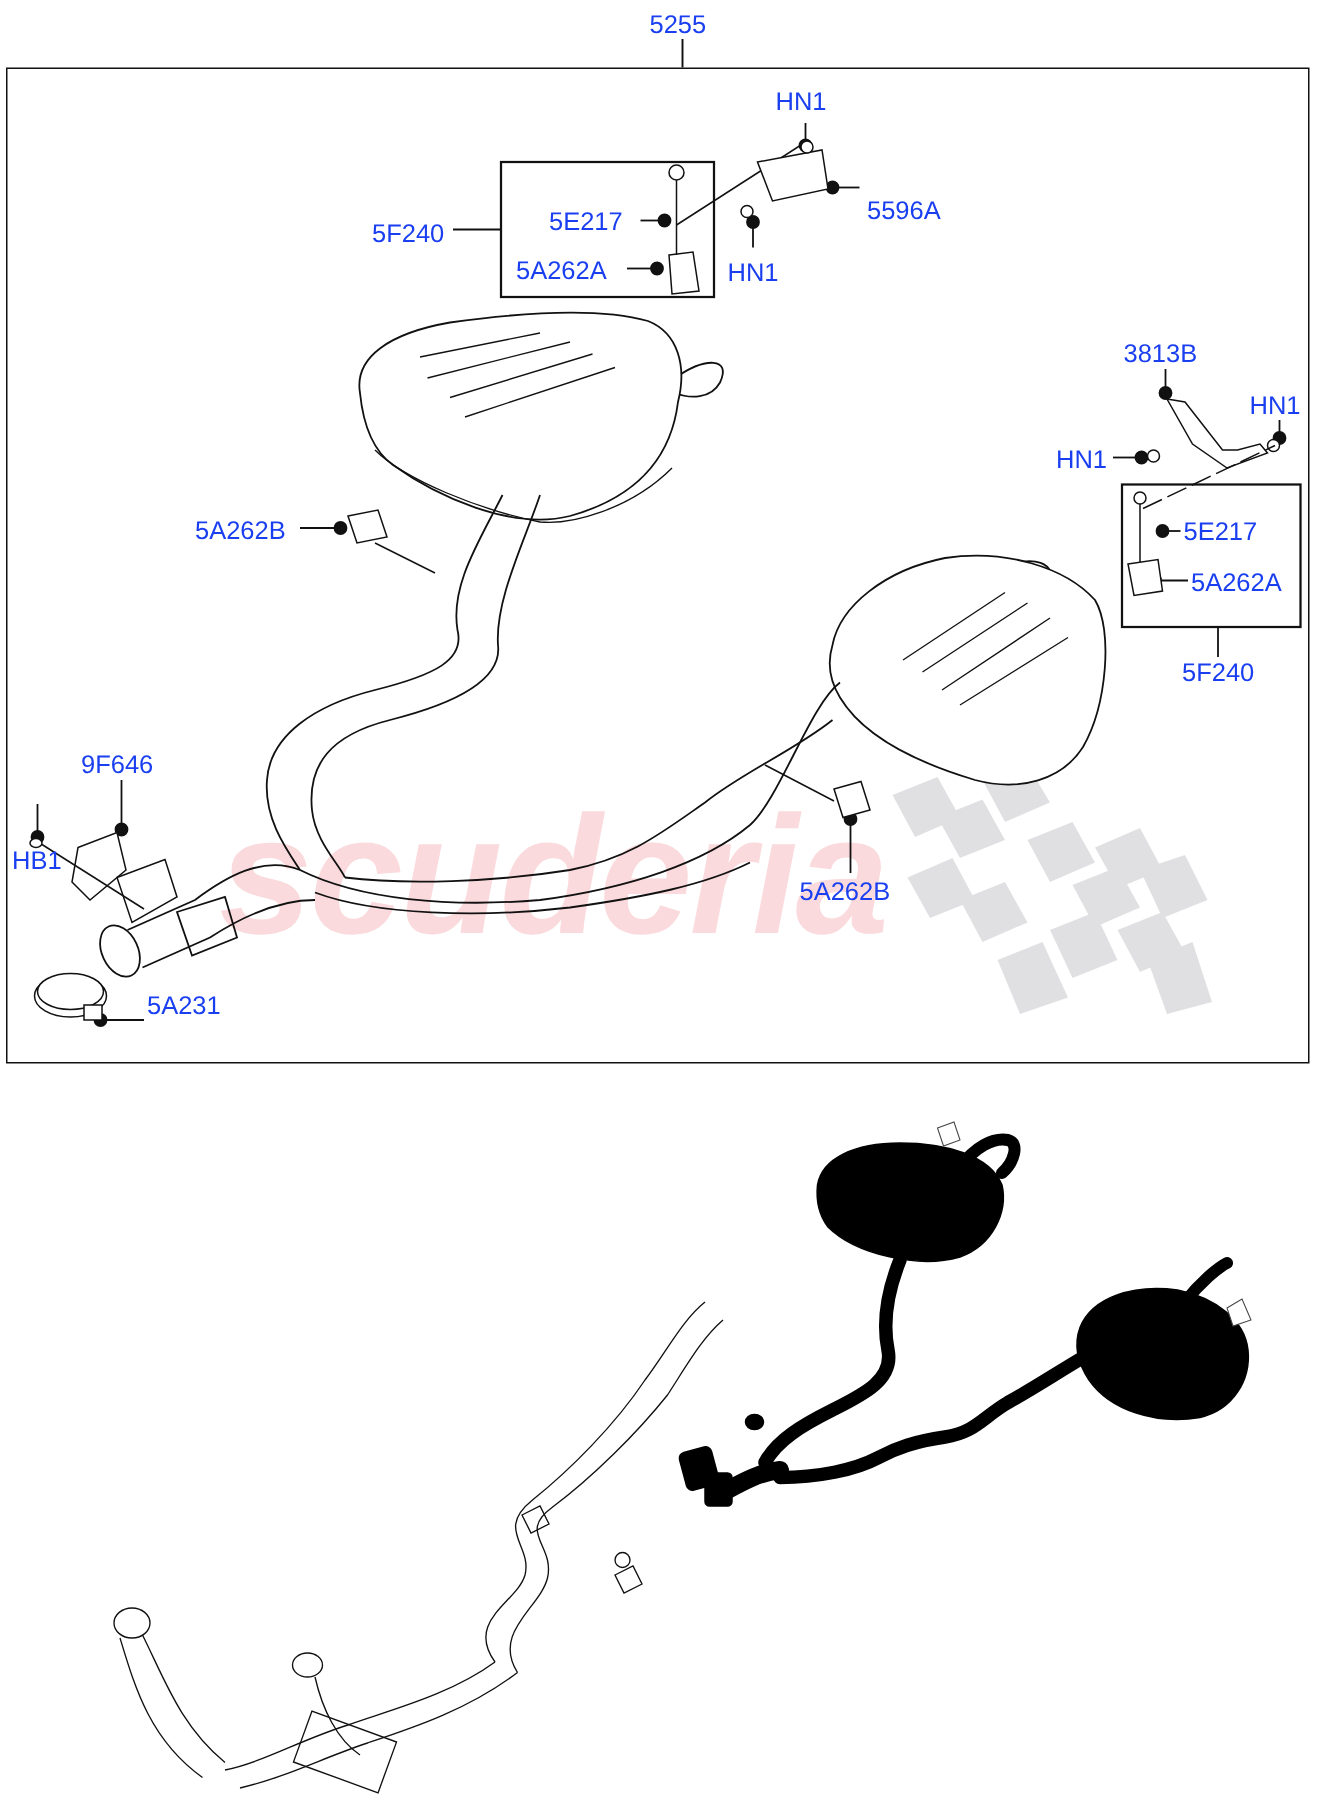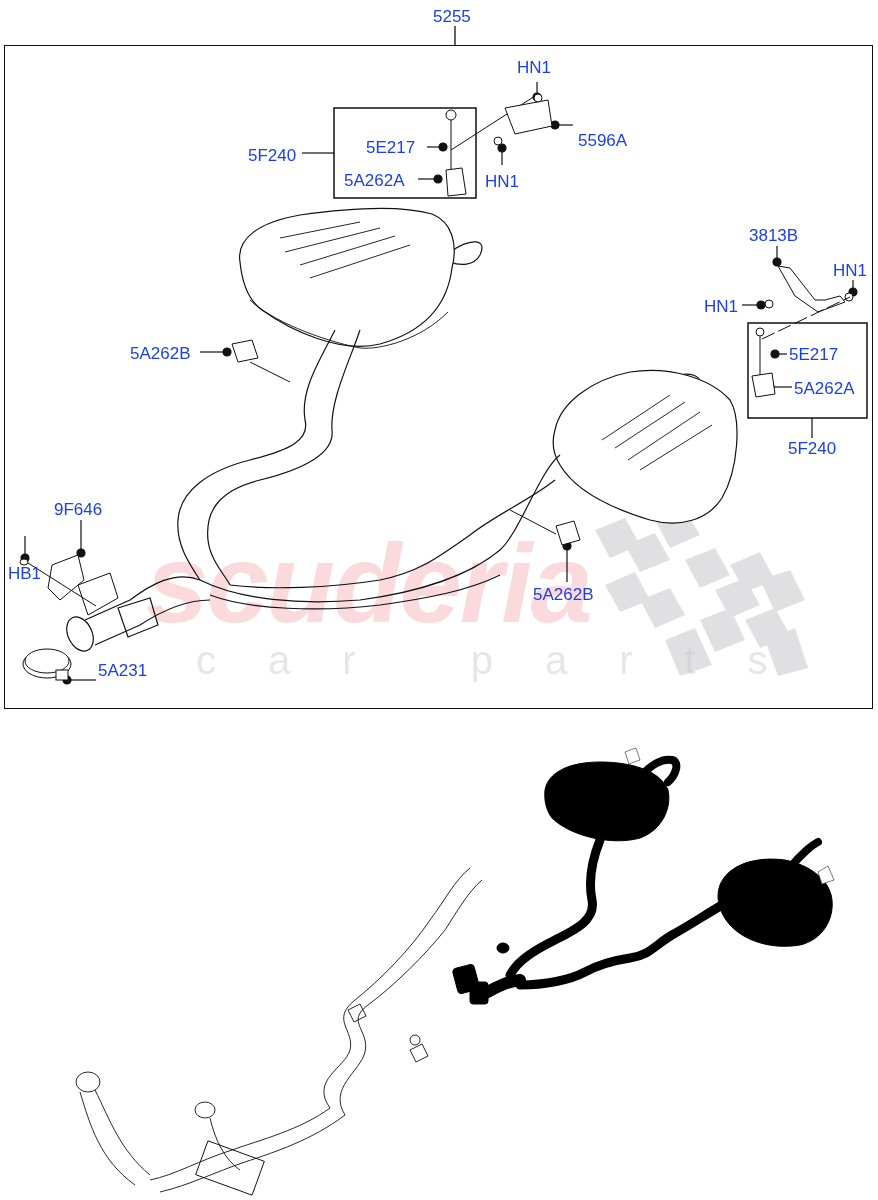--- a/index.html
+++ b/index.html
@@ -13,21 +13,20 @@
   .wm-sub { left: 196px; top: 640px; font-size: 40px; color: rgba(200,200,200,0.45); letter-spacing: 52px; line-height: 40px; }
 </style>
 </head>
 <body>
 
 <div class="stage">
 
   <div class="frame"></div>
 
   <div class="wm wm-main">scuderia</div>
-  <div class="wm wm-sub">car parts</div>
 
   <svg width="878" height="1200" viewBox="0 0 878 1200">
 
     <g fill="#c8c8cc" opacity="0.55">
       <polygon points="595,530 625,518 640,545 610,558"></polygon>
       <polygon points="625,545 655,533 670,560 640,572"></polygon>
       <polygon points="655,520 685,510 700,535 670,548"></polygon>
       <polygon points="605,585 635,572 650,600 620,612"></polygon>
       <polygon points="640,600 670,588 685,615 655,628"></polygon>
       <polygon points="685,560 715,548 730,575 700,588"></polygon>

